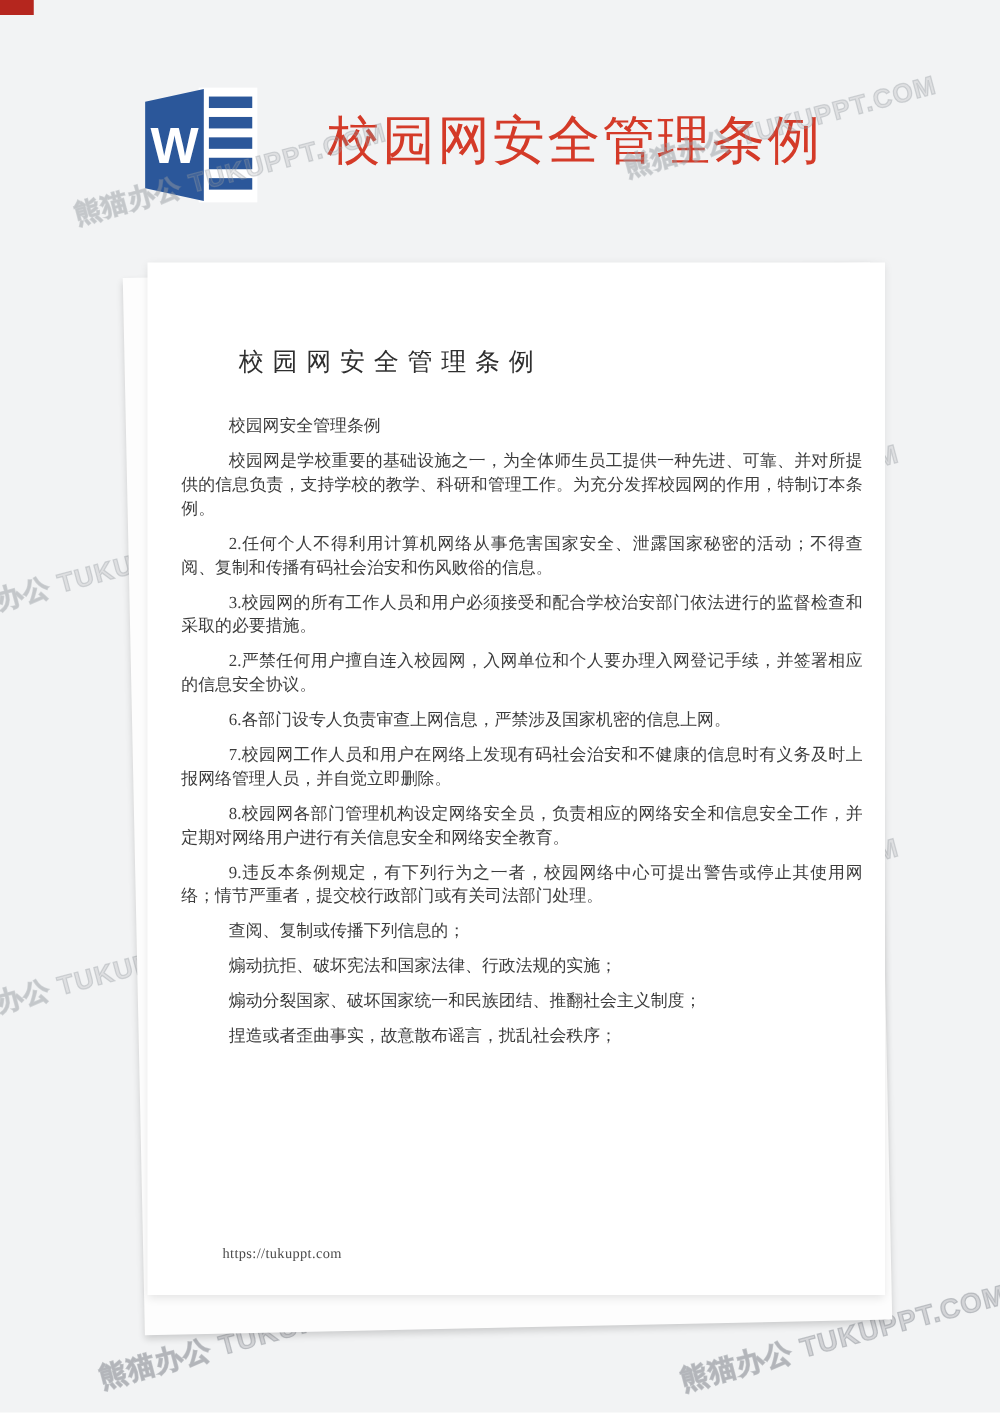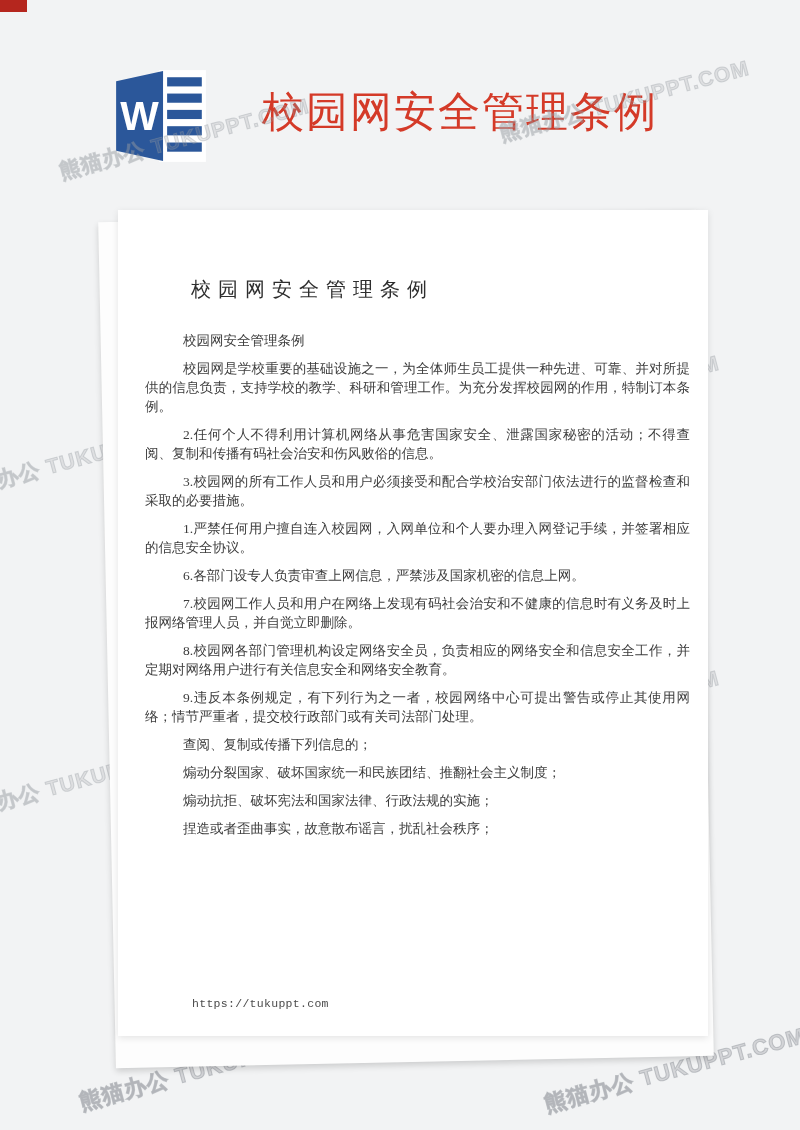--- a/index.html
+++ b/index.html
@@ -55,22 +55,22 @@
   .doc-title{
     margin:0 0 28px 46px;
     font-size:20px;font-weight:400;letter-spacing:7px;color:#2e2e2e;
   }
   .doc-body p{
     margin:0 0 9px 0;
     font-size:13.5px;line-height:19px;
     text-align:justify;text-indent:38px;
   }
   .doc-url{
-    position:absolute;left:74px;top:787px;
-    font-family:Liberation Mono, monospace;
+    position:absolute;left:60px;top:787px;
+    font-family:Liberation Serif, serif;
     font-size:11.5px;color:#4b4b4b;letter-spacing:0.3px;
   }
 </style>
 </head>
 <body>
 
 <div class="stage">
 
   <div class="corner-mark"></div>
 
@@ -100,27 +100,27 @@
   <div class="sheet-behind"></div>
 
   <div class="sheet">
     <div class="sheet-inner">
       <h2 class="doc-title">校园网安全管理条例</h2>
       <div class="doc-body">
         <p>校园网安全管理条例</p>
         <p>校园网是学校重要的基础设施之一，为全体师生员工提供一种先进、可靠、并对所提供的信息负责，支持学校的教学、科研和管理工作。为充分发挥校园网的作用，特制订本条例。</p>
         <p>2.任何个人不得利用计算机网络从事危害国家安全、泄露国家秘密的活动；不得查阅、复制和传播有码社会治安和伤风败俗的信息。</p>
         <p>3.校园网的所有工作人员和用户必须接受和配合学校治安部门依法进行的监督检查和采取的必要措施。</p>
-        <p>1.严禁任何用户擅自连入校园网，入网单位和个人要办理入网登记手续，并签署相应的信息安全协议。</p>
+        <p>2.严禁任何用户擅自连入校园网，入网单位和个人要办理入网登记手续，并签署相应的信息安全协议。</p>
         <p>6.各部门设专人负责审查上网信息，严禁涉及国家机密的信息上网。</p>
         <p>7.校园网工作人员和用户在网络上发现有码社会治安和不健康的信息时有义务及时上报网络管理人员，并自觉立即删除。</p>
         <p>8.校园网各部门管理机构设定网络安全员，负责相应的网络安全和信息安全工作，并定期对网络用户进行有关信息安全和网络安全教育。</p>
         <p>9.违反本条例规定，有下列行为之一者，校园网络中心可提出警告或停止其使用网络；情节严重者，提交校行政部门或有关司法部门处理。</p>
         <p>查阅、复制或传播下列信息的；</p>
+        <p>煽动抗拒、破坏宪法和国家法律、行政法规的实施；</p>
         <p>煽动分裂国家、破坏国家统一和民族团结、推翻社会主义制度；</p>
-        <p>煽动抗拒、破坏宪法和国家法律、行政法规的实施；</p>
         <p>捏造或者歪曲事实，故意散布谣言，扰乱社会秩序；</p>
       </div>
     </div>
     <span class="doc-url">https://tukuppt.com</span>
   </div>
 
 </div>
 
 </body></html>

